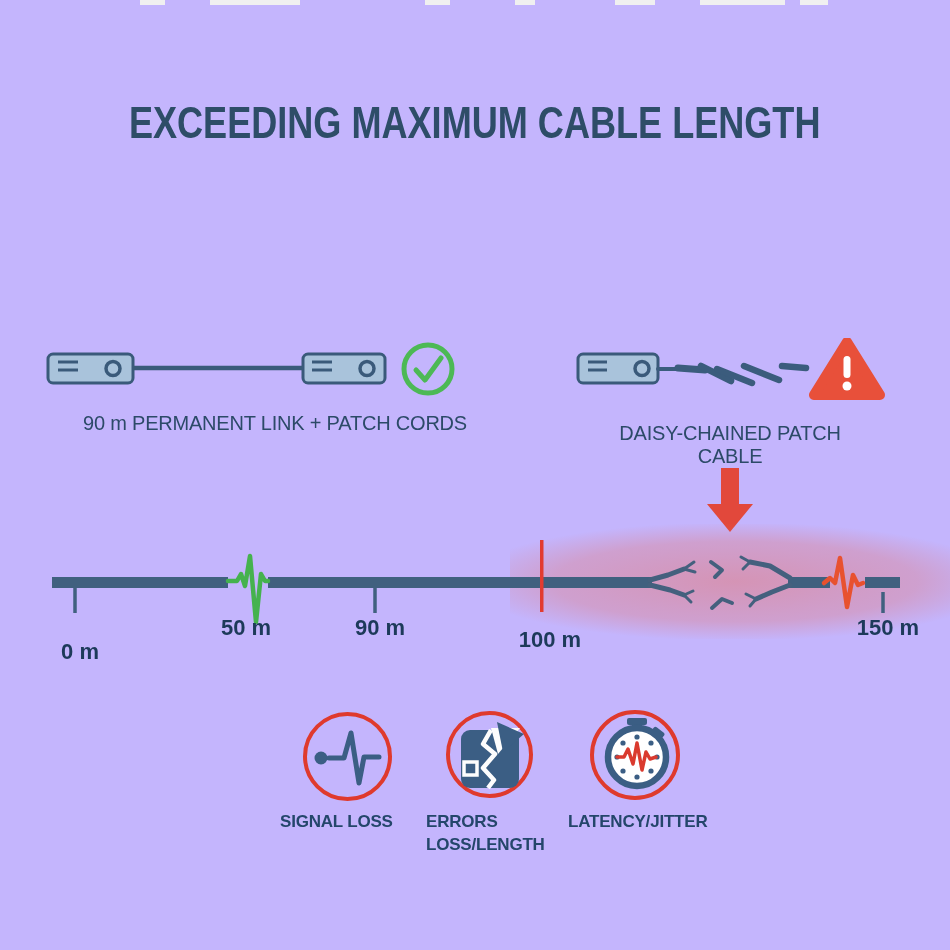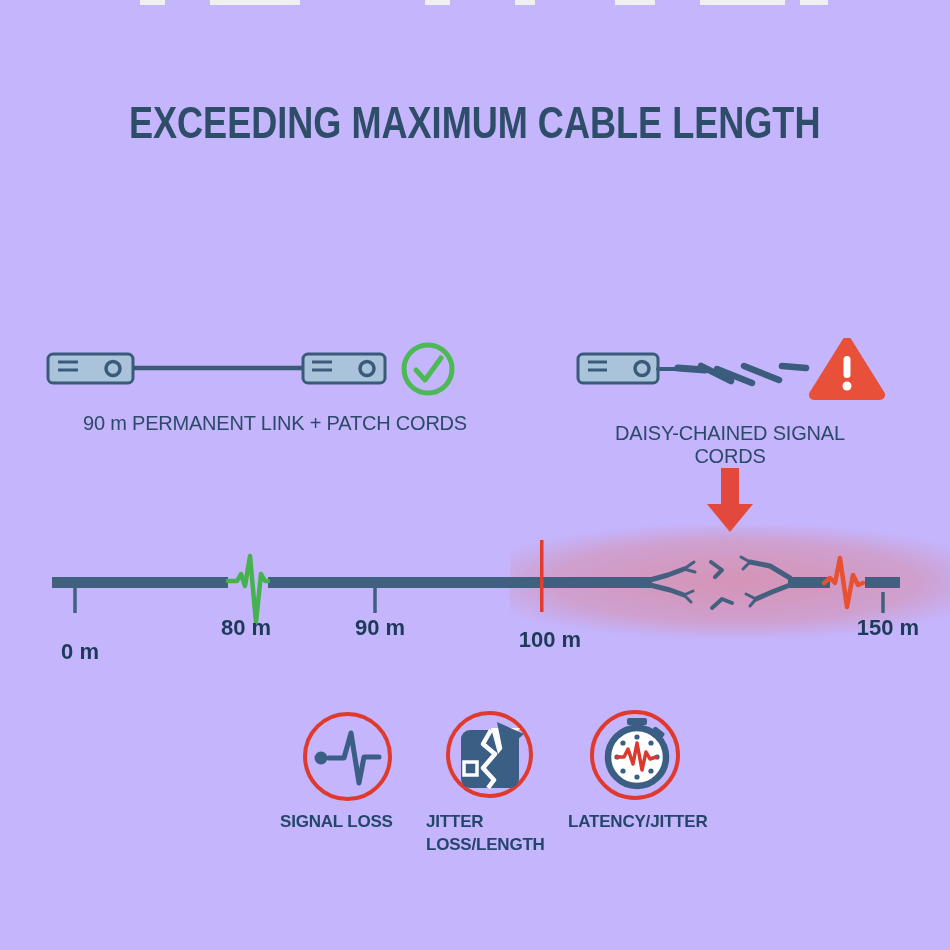--- a/index.html
+++ b/index.html
@@ -117,21 +117,21 @@
       <line x1="174" y1="28" x2="209" y2="42" stroke-width="6.5"></line>
       <line x1="212" y1="28" x2="236" y2="30" stroke-width="6.5"></line>
     </g>
 
     <g>
       <polygon points="277,4 244,57 310,57" fill="#e8503a" stroke="#e8503a" stroke-width="10" stroke-linejoin="round"></polygon>
       <rect x="273.5" y="18" width="7" height="22" rx="3.5" fill="#ffffff"></rect>
       <circle cx="277" cy="48" r="4.5" fill="#ffffff"></circle>
     </g>
   </svg>
-  <div class="abs caption caption-bad">DAISY-CHAINED SIGNAL CORDS</div>
+  <div class="abs caption caption-bad">DAISY-CHAINED PATCH CABLE</div>
 
   <svg class="abs" style="left:700px;top:462px;" width="60" height="75" viewBox="0 0 60 75">
     <rect x="21" y="6" width="18" height="37" fill="#e2483b"></rect>
     <polygon points="7,42 53,42 30,70" fill="#e2483b"></polygon>
   </svg>
 
   <div class="abs glow"></div>
 
   <svg class="abs" style="left:0;top:520px;" width="950" height="130" viewBox="0 0 950 130">
 
@@ -162,21 +162,21 @@
       <path d="M790,58 L770,46 L750,42" stroke-width="5"></path>
       <path d="M750,42 L741,37 M750,42 L743,49" stroke-width="3"></path>
       <path d="M790,65 L772,72 L756,79" stroke-width="5"></path>
       <path d="M756,79 L746,74 M756,79 L750,86" stroke-width="3"></path>
     </g>
 
     <polyline points="824,63 830,58 835,63 840,38 847,87 853,55 858,65 863,63" fill="none" stroke="#e8512f" stroke-width="4.5" stroke-linecap="round" stroke-linejoin="round"></polyline>
   </svg>
 
   <div class="abs tick-label tl-0">0 m</div>
-  <div class="abs tick-label tl-50">80 m</div>
+  <div class="abs tick-label tl-50">50 m</div>
   <div class="abs tick-label tl-90">90 m</div>
   <div class="abs tick-label tl-100">100 m</div>
   <div class="abs tick-label tl-120">150 m</div>
 
   <div class="abs ring ring-1"></div>
   <svg class="abs" style="left:310px;top:727px;" width="76" height="60" viewBox="0 0 76 60">
     <circle cx="11" cy="31" r="6.5" fill="#3b5e84"></circle>
     <polyline points="19,31 34,31 41,6 49,56 54,30 69,30" fill="none" stroke="#3b5e84" stroke-width="5" stroke-linecap="round" stroke-linejoin="round"></polyline>
   </svg>
 
@@ -205,20 +205,20 @@
       <circle cx="37" cy="22" r="2.6"></circle>
         <circle cx="51" cy="28" r="2.6"></circle>
     </g>
     <polyline points="17,42 24,42 28,34 33,49 37,28 42,55 46,37 50,44 56,42" fill="none" stroke="#da3a2e" stroke-width="3.5" stroke-linecap="round" stroke-linejoin="round"></polyline>
   </svg>
 
   <div class="abs cons-label cl-1">
     <div>SIGNAL LOSS</div>
   </div>
   <div class="abs cons-label cl-2">
-    <div>JITTER</div>
+    <div>ERRORS</div>
     <div>LOSS/LENGTH</div>
   </div>
   <div class="abs cons-label cl-3">
     <div>LATENCY/JITTER</div>
   </div>
 
 </div>
 
 </body></html>

